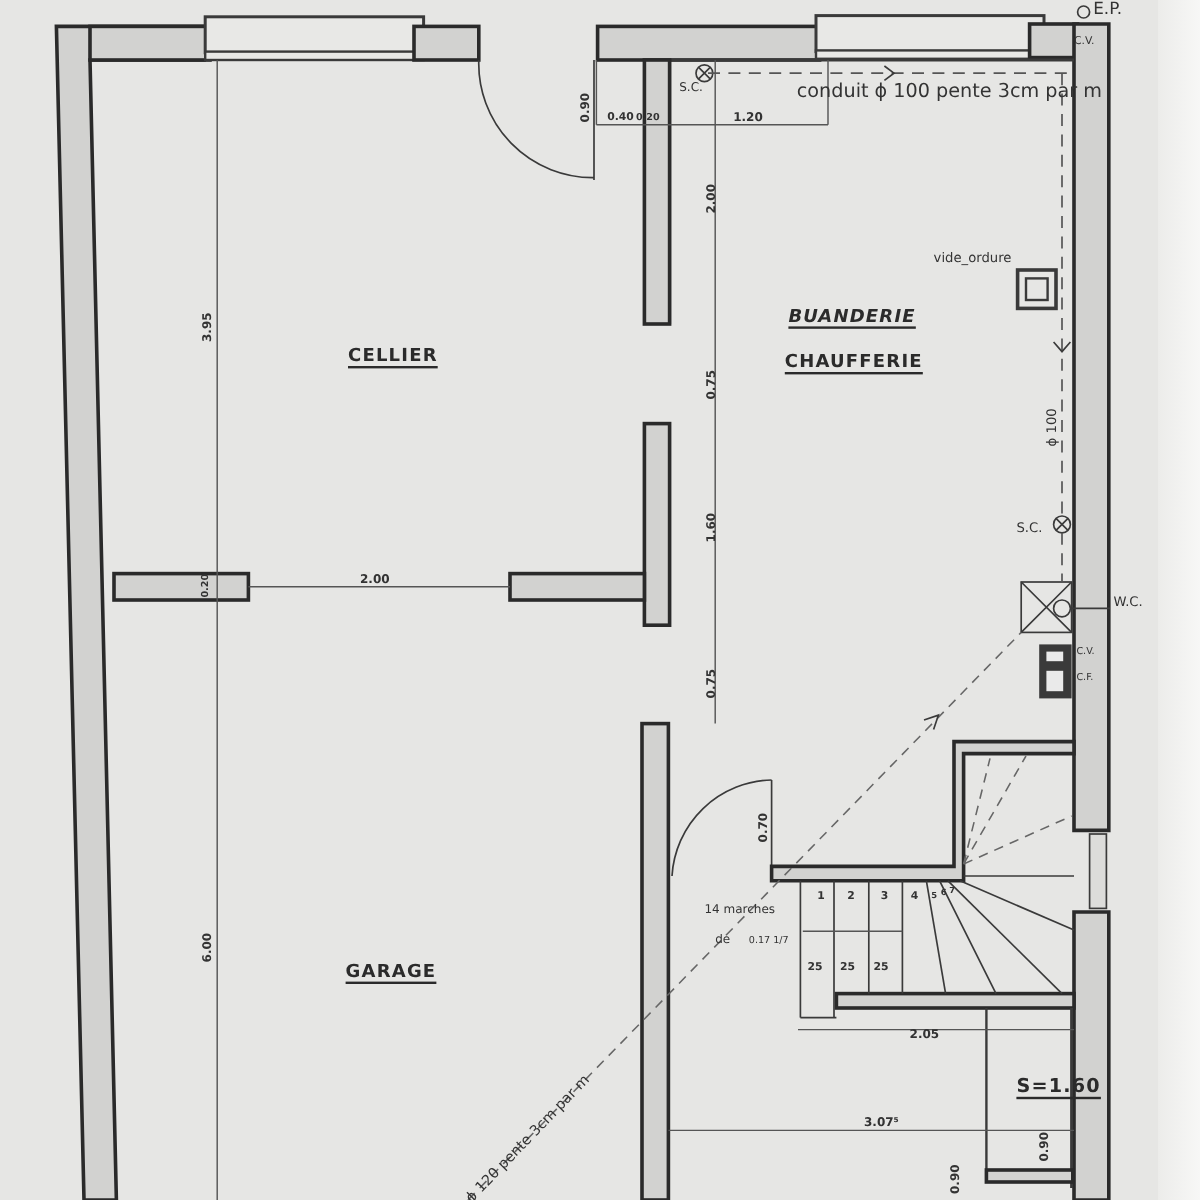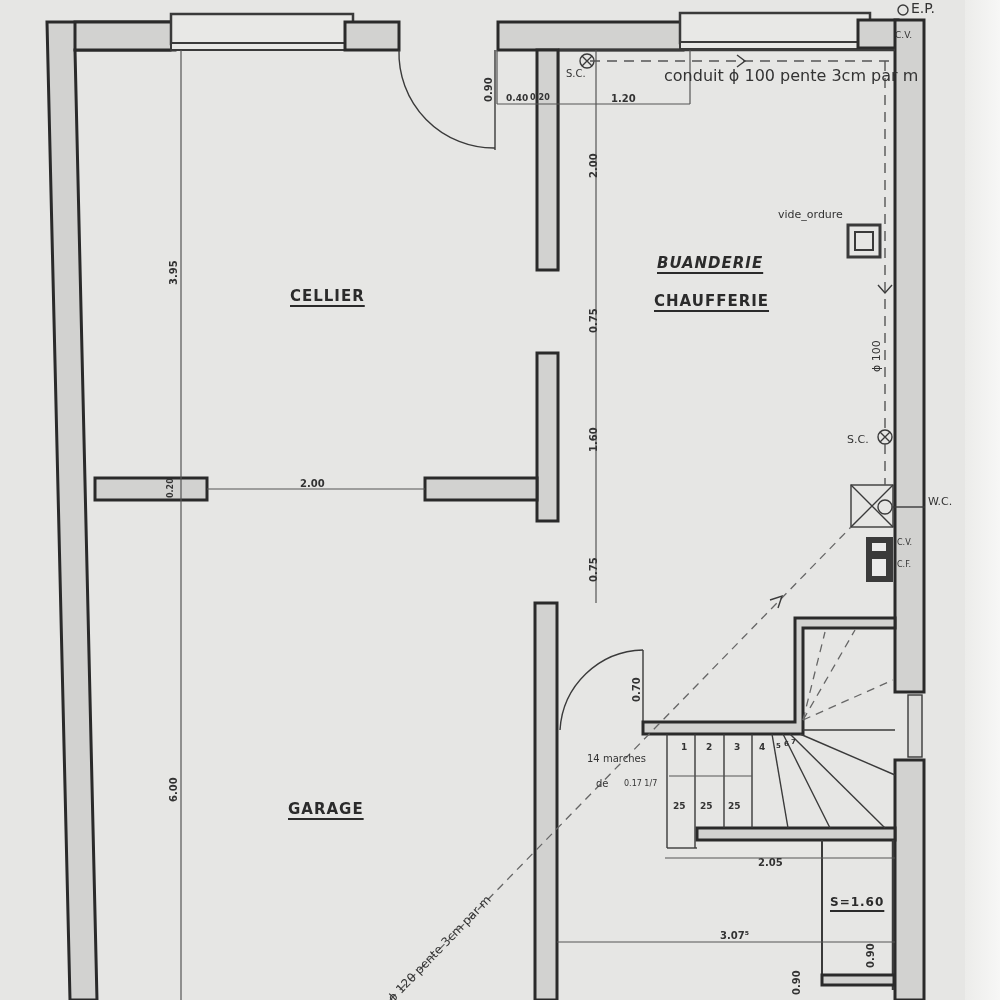--- a/index.html
+++ b/index.html
@@ -115,21 +115,21 @@
   <line class="dim" x1="596" y1="50" x2="596" y2="603"></line>
   <line class="dim" x1="665" y1="858" x2="895" y2="858"></line>
   <line class="dim" x1="557" y1="942" x2="895" y2="942"></line>
   <line class="dim" x1="669" y1="776" x2="752" y2="776"></line>
 </svg>
 
 <div class="lbl room" style="left:290px;top:287px;text-align:right;">CELLIER</div>
 <div class="lbl room" style="left:657px;top:254px;font-style:italic;">BUANDERIE</div>
 <div class="lbl room" style="left:654px;top:292px;">CHAUFFERIE</div>
 <div class="lbl room" style="left:288px;top:800px;">GARAGE</div>
-<div class="lbl room" style="left:830px;top:895px;font-size:12px;">S=1.60</div>
+<div class="lbl room" style="left:847px;top:895px;font-size:16px;">S=1.60</div>
 
 <div class="lbl note" style="left:911px;top:0px;font-size:14px;">E.P.</div>
 <div class="lbl note" style="left:895px;top:30px;font-size:9px;">C.V.</div>
 <div class="lbl note" style="left:566px;top:68px;font-size:10px;">S.C.</div>
 <div class="lbl note" style="left:628px;top:66px;font-size:16px;margin-left:36px;">conduit ϕ 100 pente 3cm par m</div>
 <div class="lbl note" style="left:778px;top:208px;">vide_ordure</div>
 <div class="lbl note vert" style="left:870px;top:372px;">ϕ 100</div>
 <div class="lbl note" style="left:847px;top:433px;">S.C.</div>
 <div class="lbl note" style="left:928px;top:495px;">W.C.</div>
 <div class="lbl note" style="left:897px;top:538px;font-size:8px;">C.V.</div>

